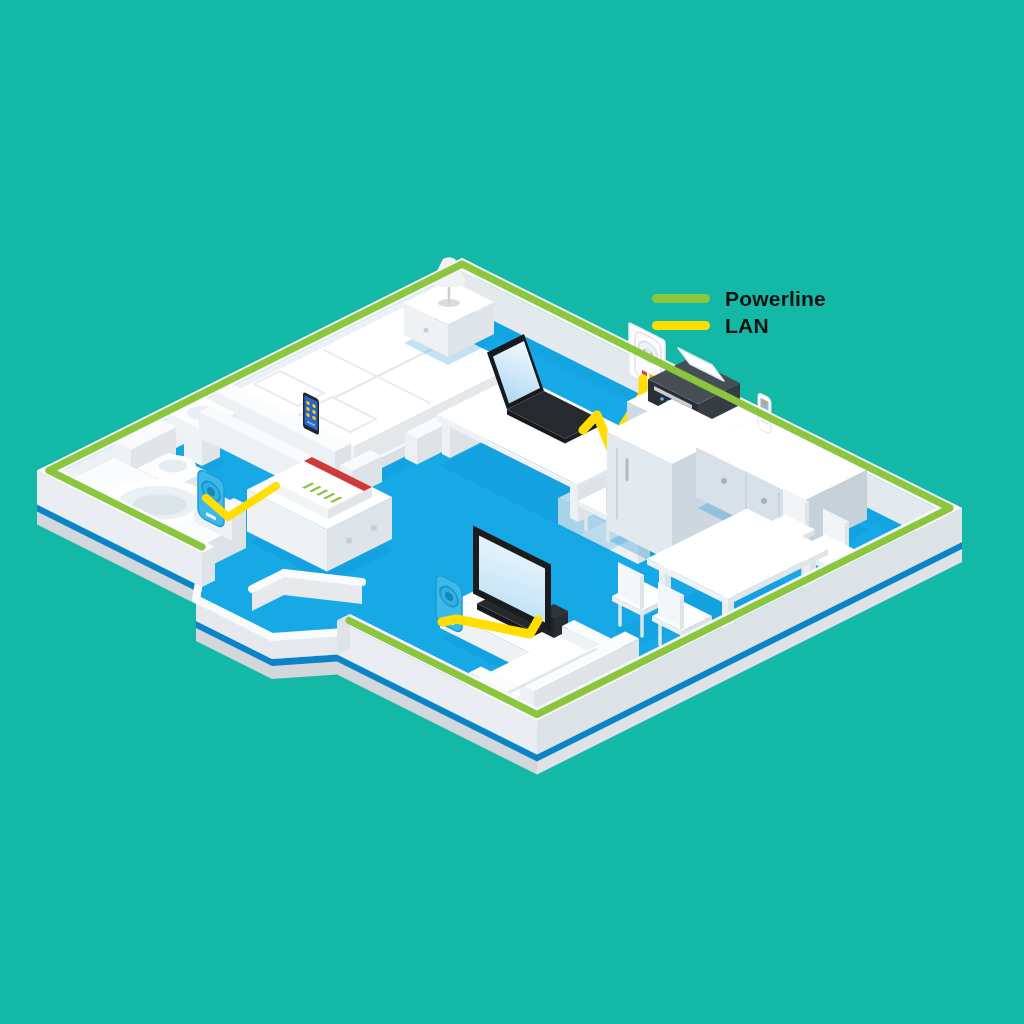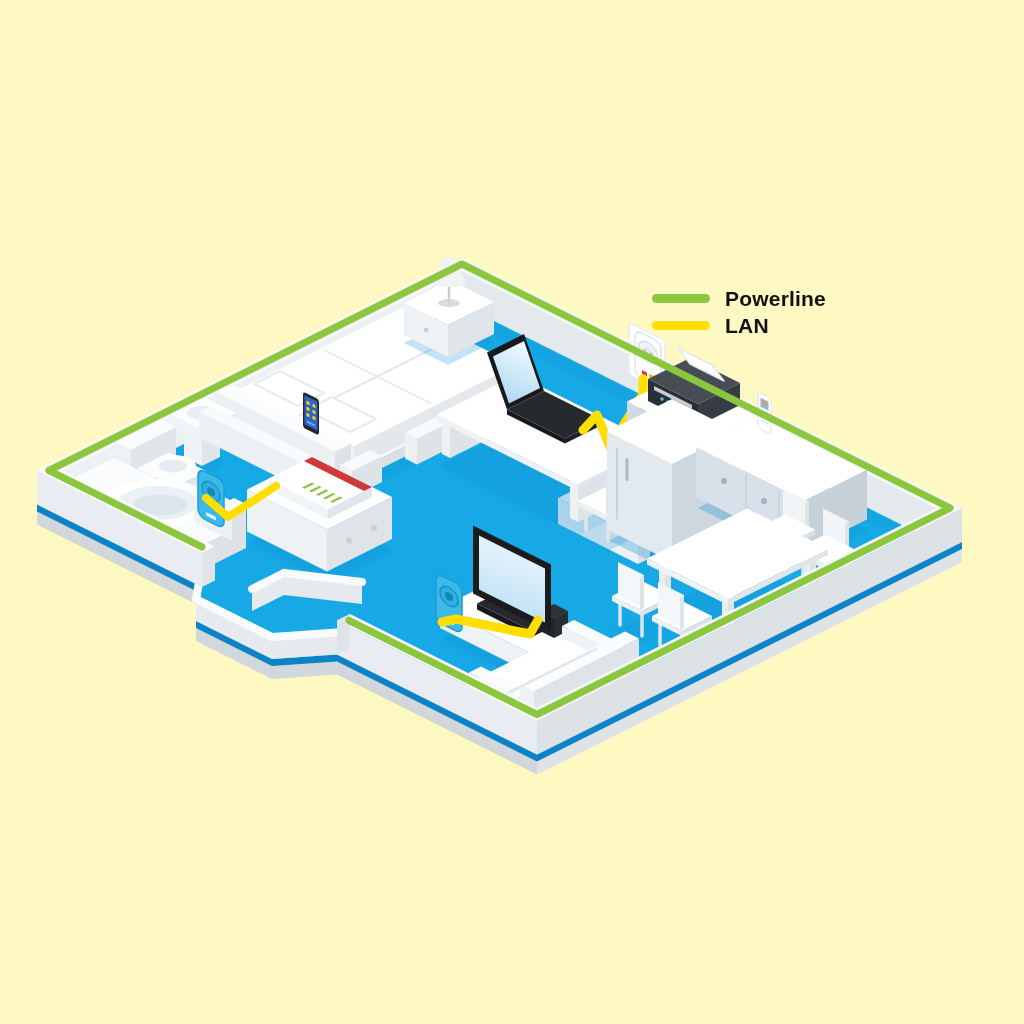--- a/index.html
+++ b/index.html
@@ -1,16 +1,16 @@
 <!DOCTYPE html>
 <html><head>
 <meta charset="utf-8">
 <style>
   html,body{margin:0;padding:0;background:#fff;}
-  .stage{position:relative;width:1024px;height:1024px;background:#fef9c3;overflow:hidden;
+  .stage{position:relative;width:1024px;height:1024px;background:#14b8a6;overflow:hidden;
          font-family:"Liberation Sans",sans-serif;}
   svg{position:absolute;left:0;top:0;}
   .legend{position:absolute;left:652px;top:288px;display:flex;flex-direction:column;gap:7px;}
   .legend-row{display:flex;align-items:center;gap:15px;height:20px;}
   .swatch{width:58px;height:9px;border-radius:5px;background:#ccc;}
   .legend-label{font-weight:700;font-size:21px;color:#111;letter-spacing:.2px;line-height:1;}
 </style>
 </head>
 <body>
 

